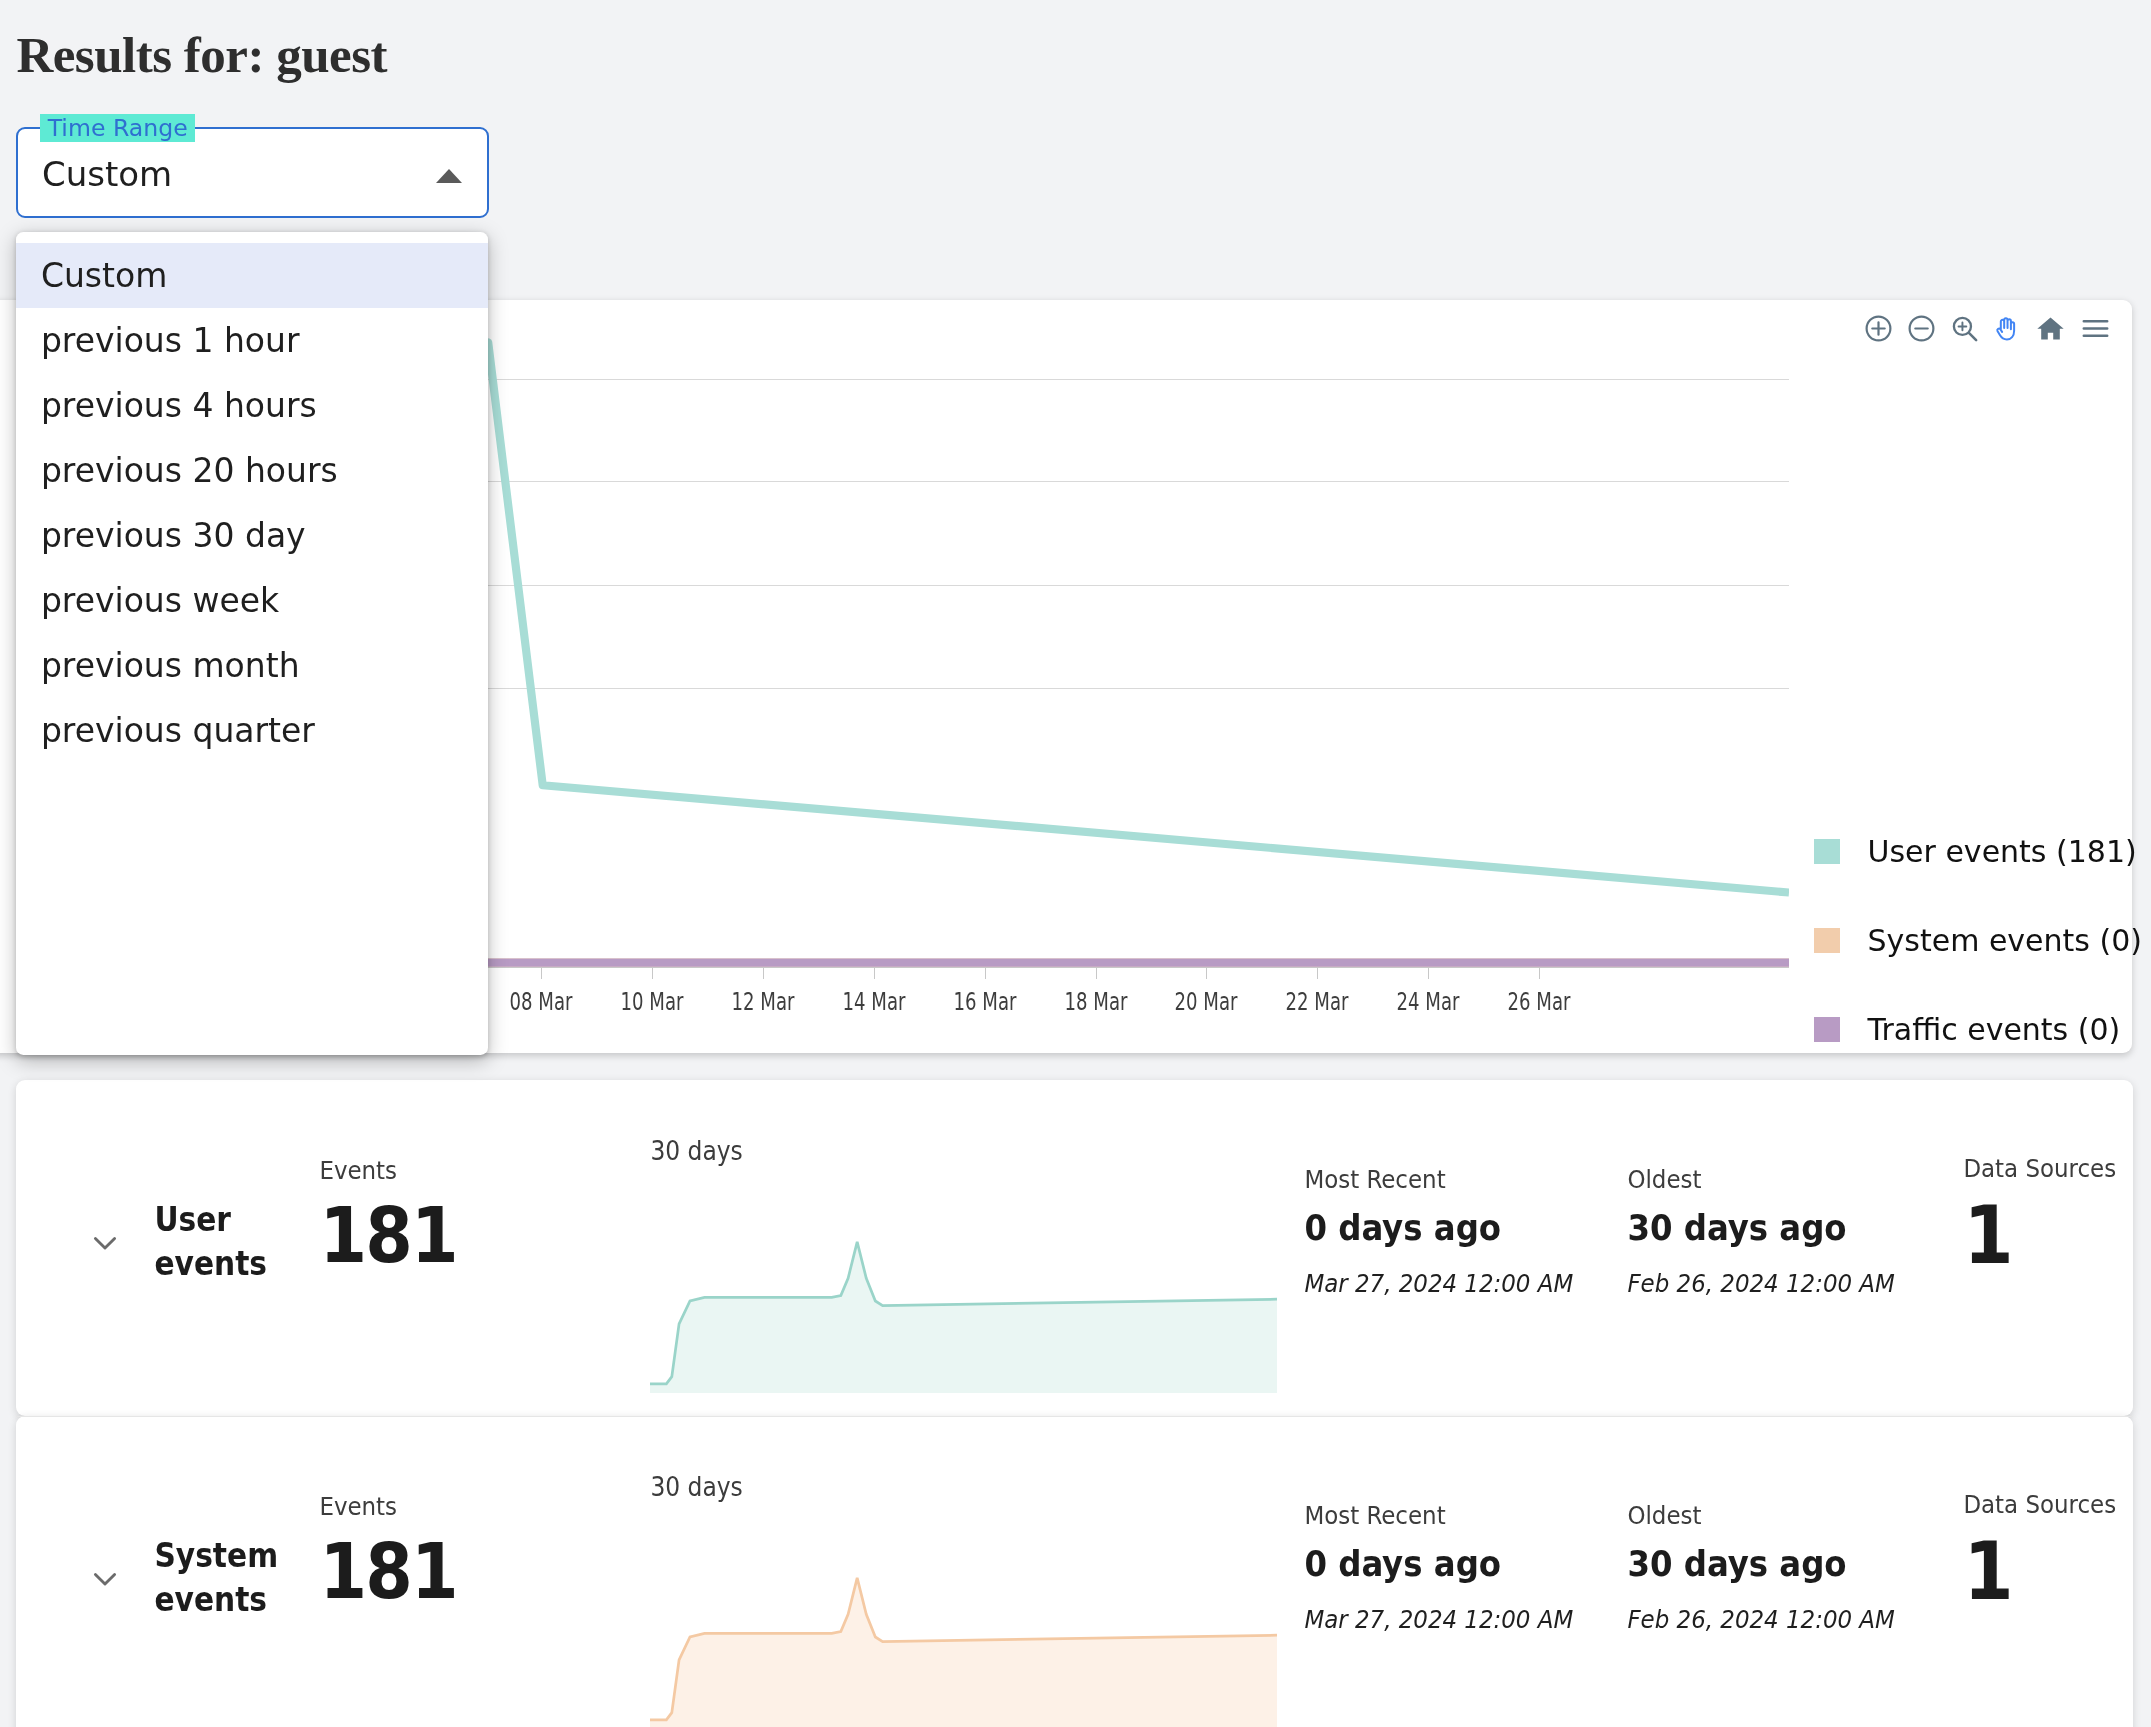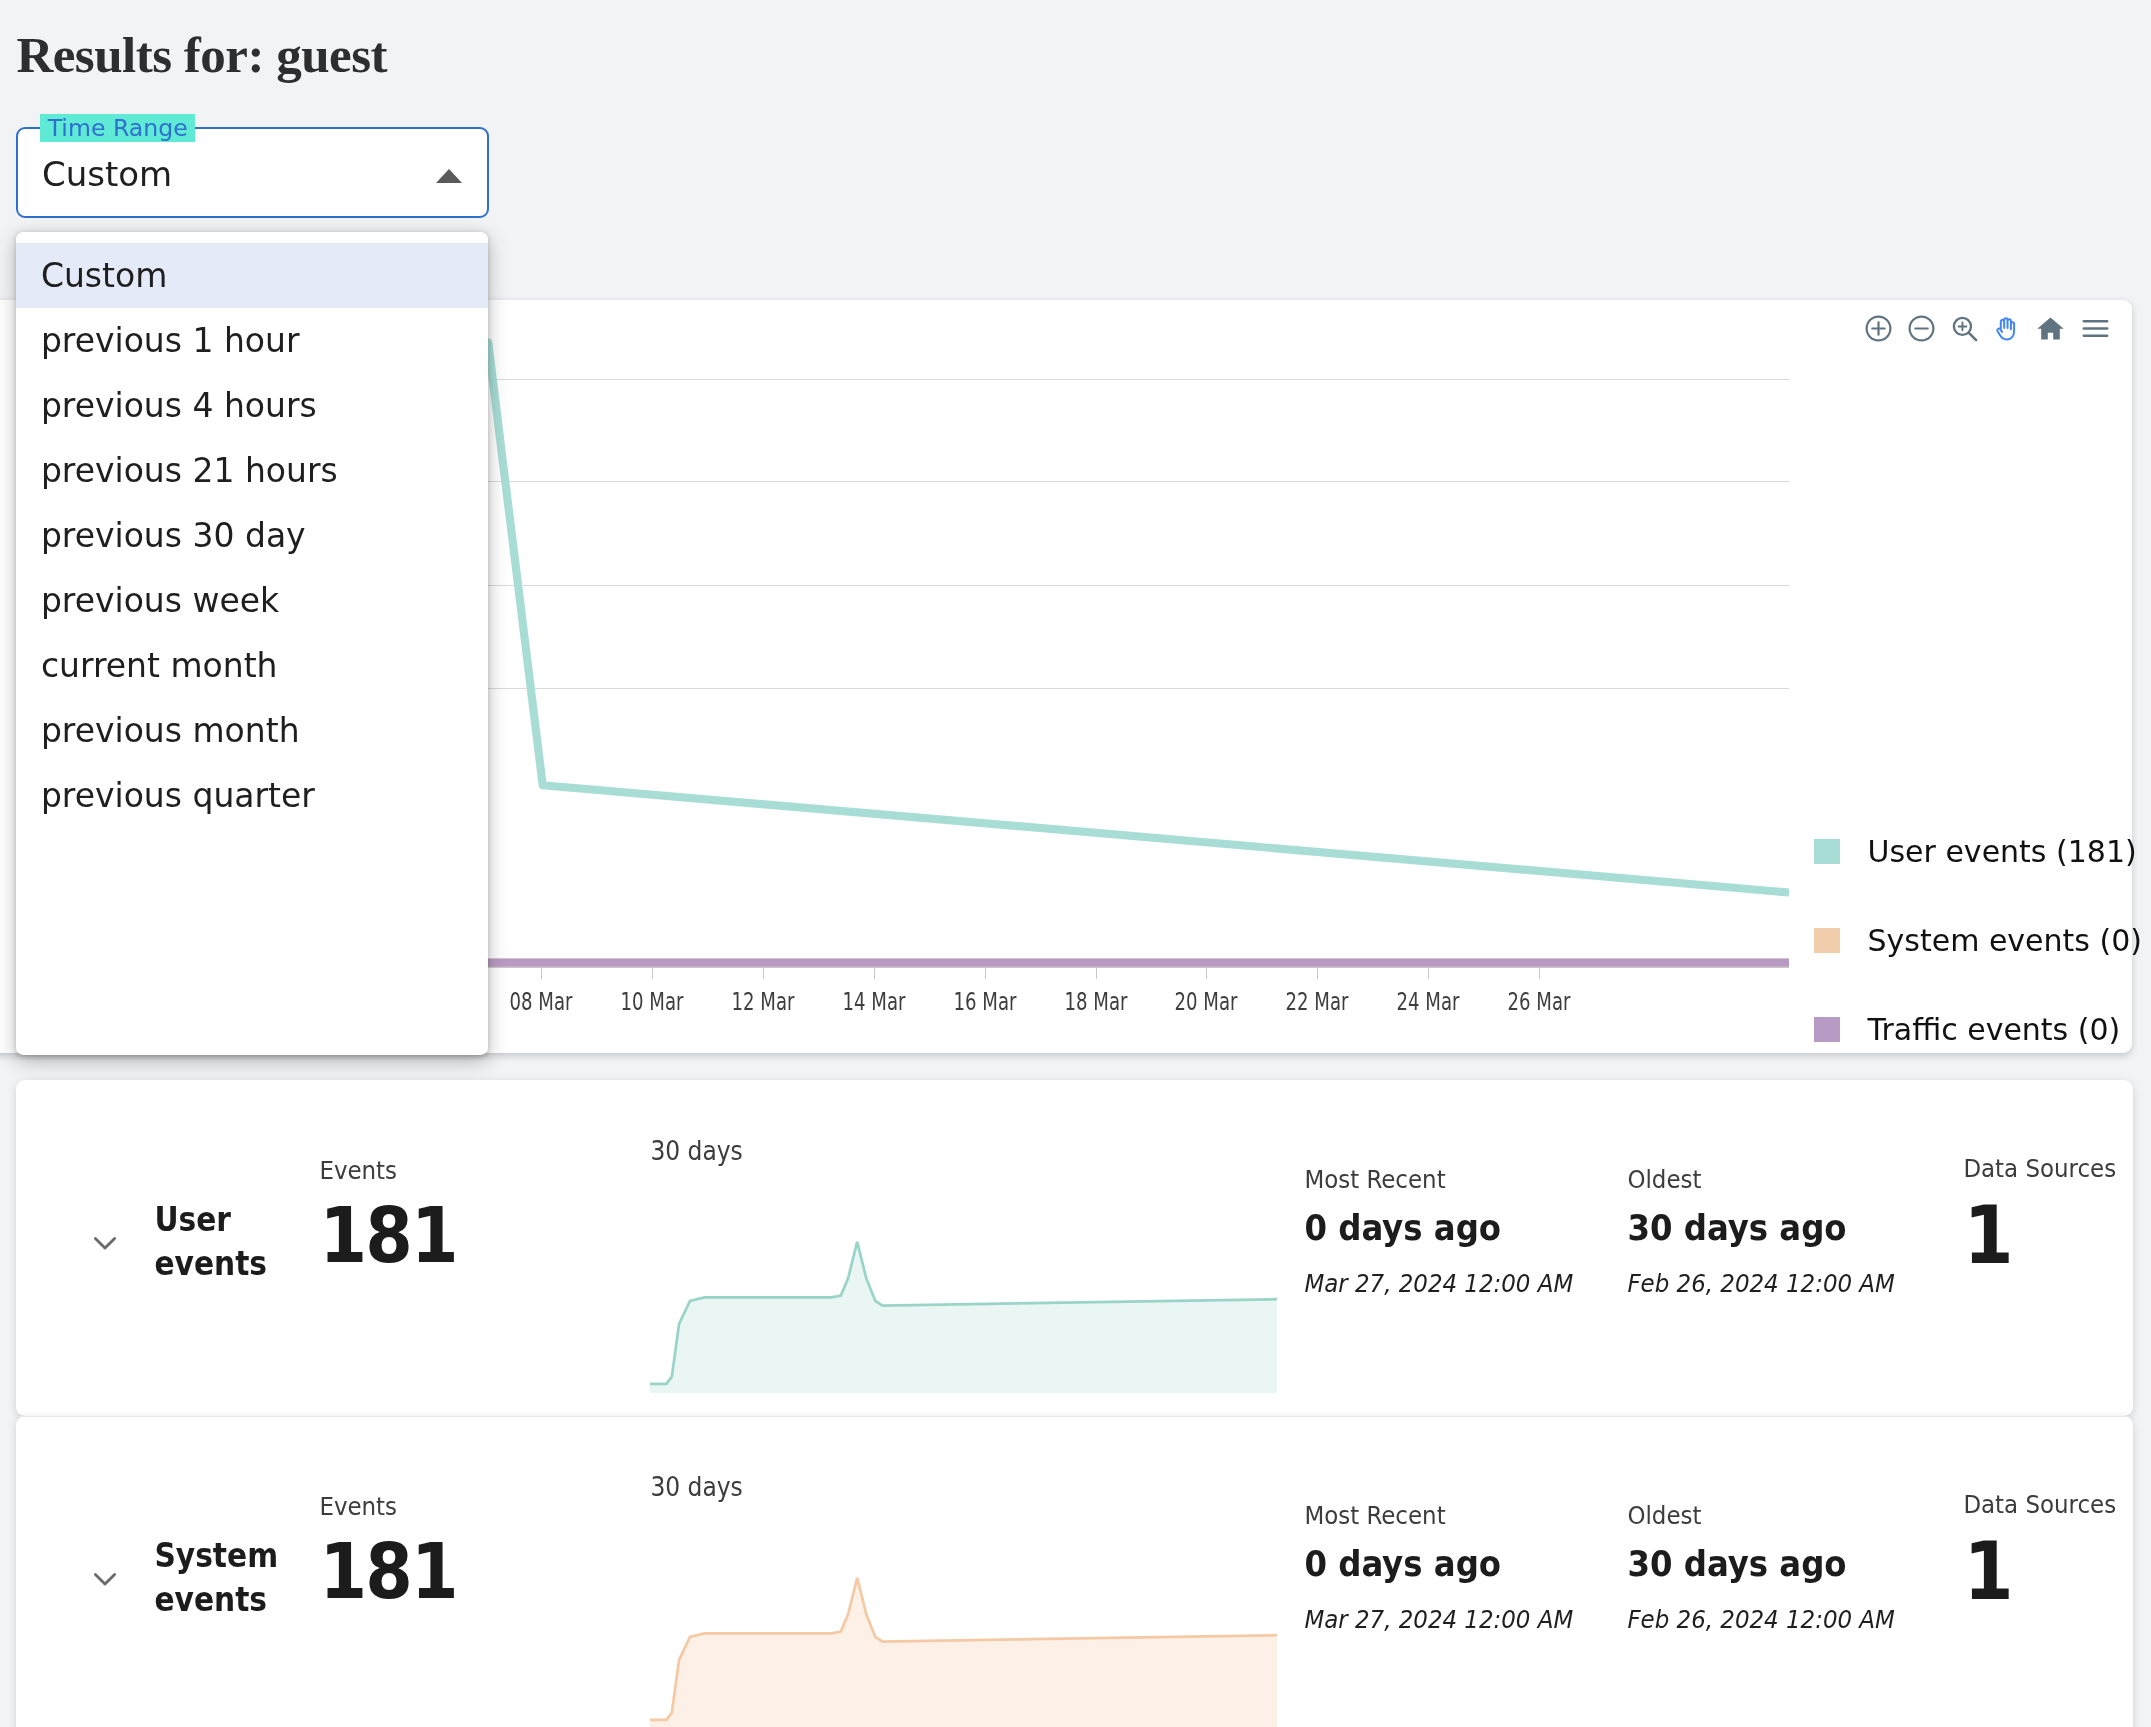--- a/index.html
+++ b/index.html
@@ -198,24 +198,23 @@
 <div id="time-range-field">
   <span id="time-range-label">Time Range</span>
   <span id="time-range-value">Custom</span>
   <span id="time-range-arrow"></span>
 </div>
 
 <div id="time-range-dropdown">
   <div class="dd-option selected">Custom</div>
   <div class="dd-option">previous 1 hour</div>
   <div class="dd-option">previous 4 hours</div>
-  <div class="dd-option">previous 21 hours</div>
+  <div class="dd-option">previous 20 hours</div>
   <div class="dd-option">previous 30 day</div>
   <div class="dd-option">previous week</div>
-  <div class="dd-option">current month</div>
   <div class="dd-option">previous month</div>
   <div class="dd-option">previous quarter</div>
 </div>
 
 <div id="chart-card">
 
   <div id="chart-toolbar">
     <span>
       <svg width="31" height="31" viewBox="0 0 24 24">
           <circle cx="12" cy="12" r="9.2" fill="none" stroke="#5f7381" stroke-width="1.7"></circle>

